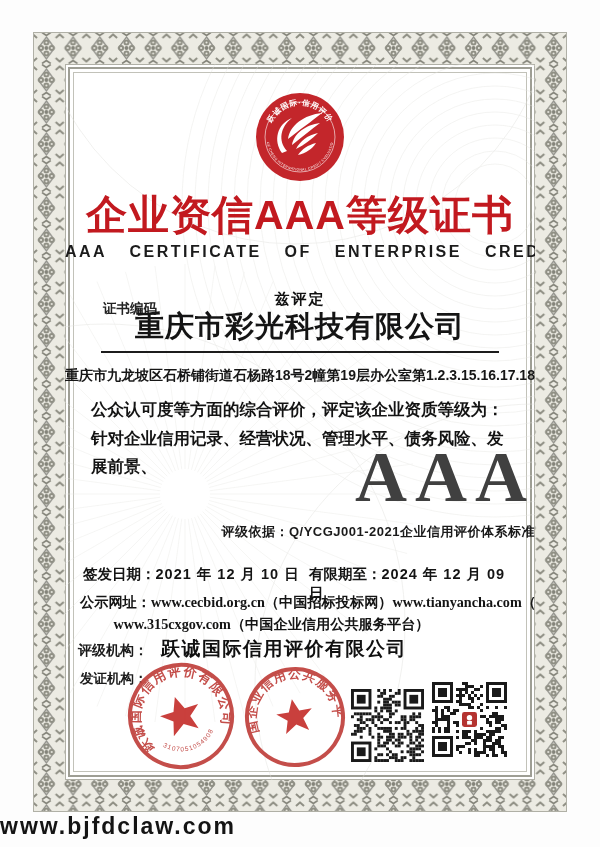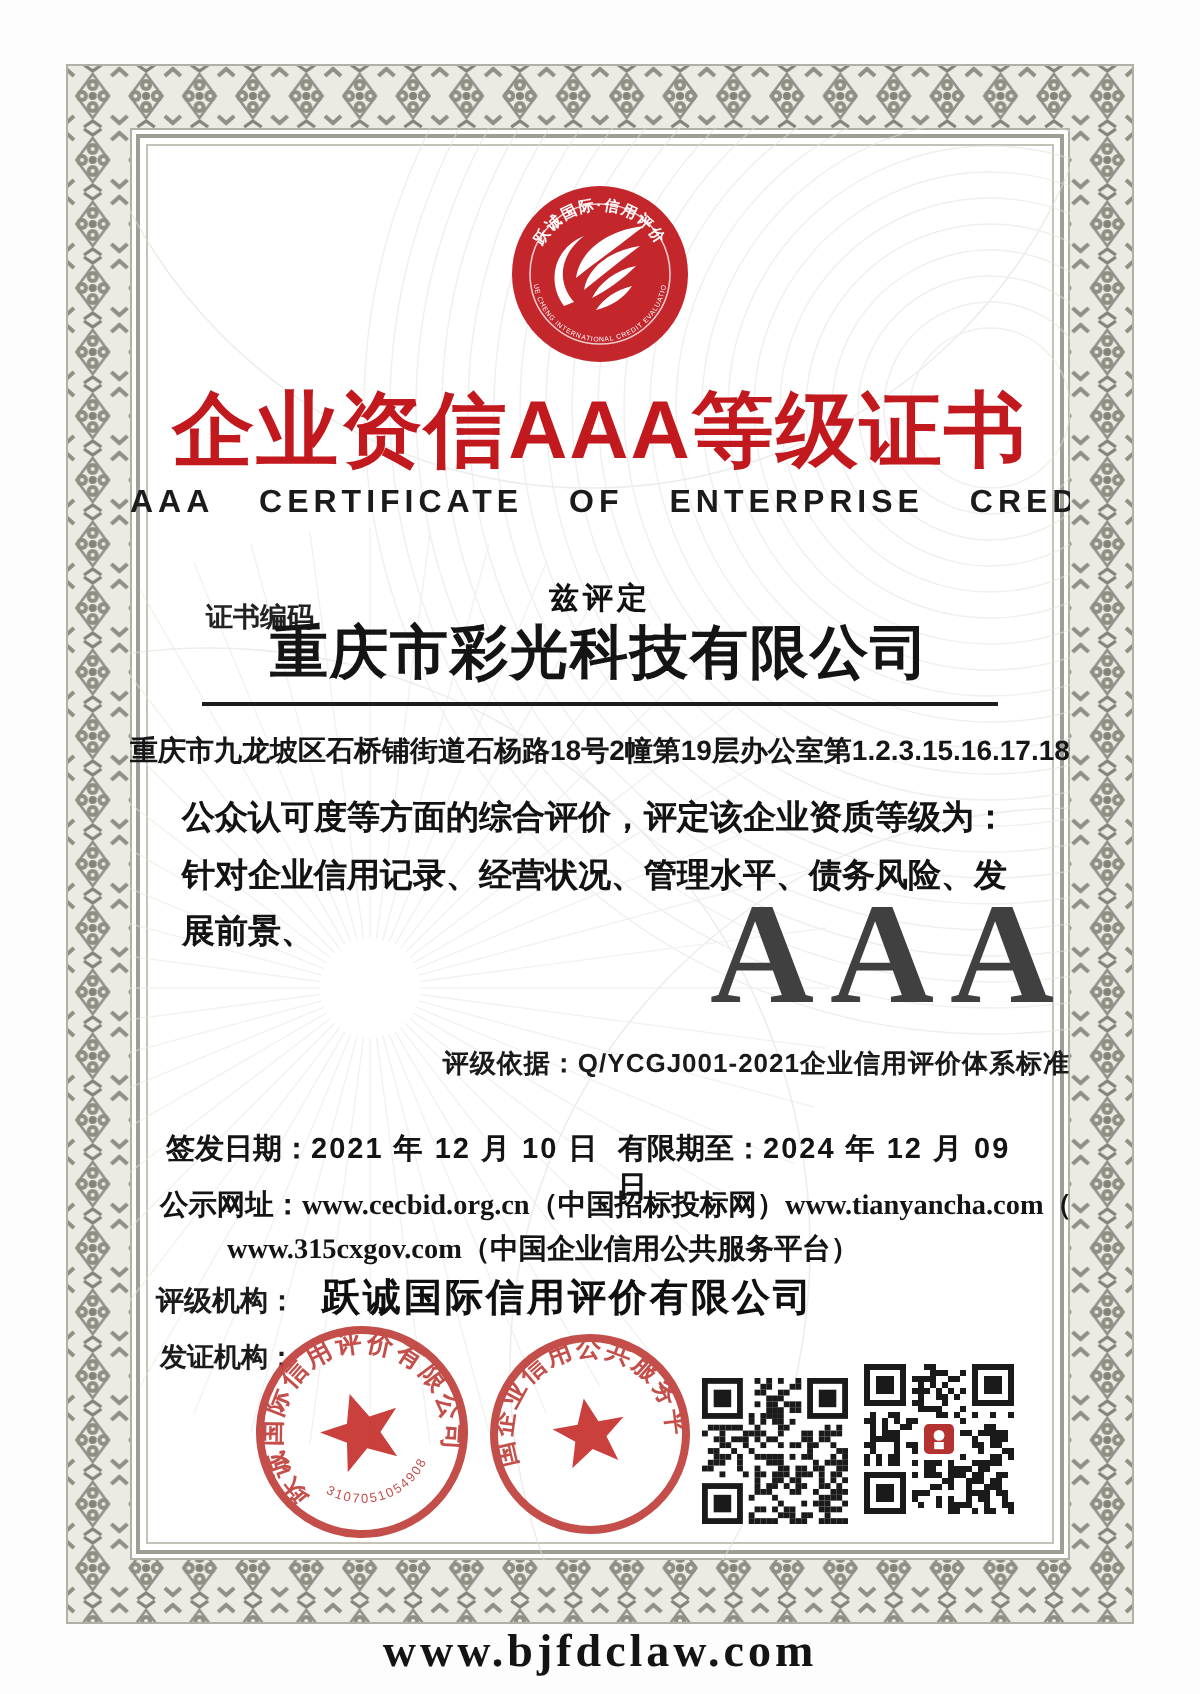--- a/index.html
+++ b/index.html
@@ -64,22 +64,22 @@
   .agencyrow .val { font-size:19px; font-weight:bold; color:#101010; letter-spacing:1.5px; }
   .issuerow { position:absolute; left:15px; top:606px; font-size:13.5px; font-weight:bold; color:#1b1b1b; }
 
   .seal { position:absolute; opacity:.92; }
   .seal1 { left:61px; top:597px; width:110px; height:110px; }
   .seal2 { left:179px; top:602px; width:102px; height:102px; }
   .qr { position:absolute; background:#fff; }
   .qr1 { left:286px; top:625px; width:73px; height:73px; }
   .qr2 { left:367px; top:618px; width:75px; height:75px; }
 
-  .footer-url { position:absolute; left:0; top:813px; width:600px; text-align:center;
-    font-family:Liberation Serif, serif; font-weight:bold; font-size:23px;
+  .footer-url { position:absolute; left:0; top:813px; width:600px; 
+    font-family:Liberation Sans, sans-serif; font-weight:bold; font-size:23px;
     letter-spacing:2px; color:#141414; }
 </style>
 </head>
 <body>
 
 <div class="page">
   <div class="cert">
 
     <svg class="band-svg" viewBox="0 0 534 780" xmlns="http://www.w3.org/2000/svg">
       <defs>

